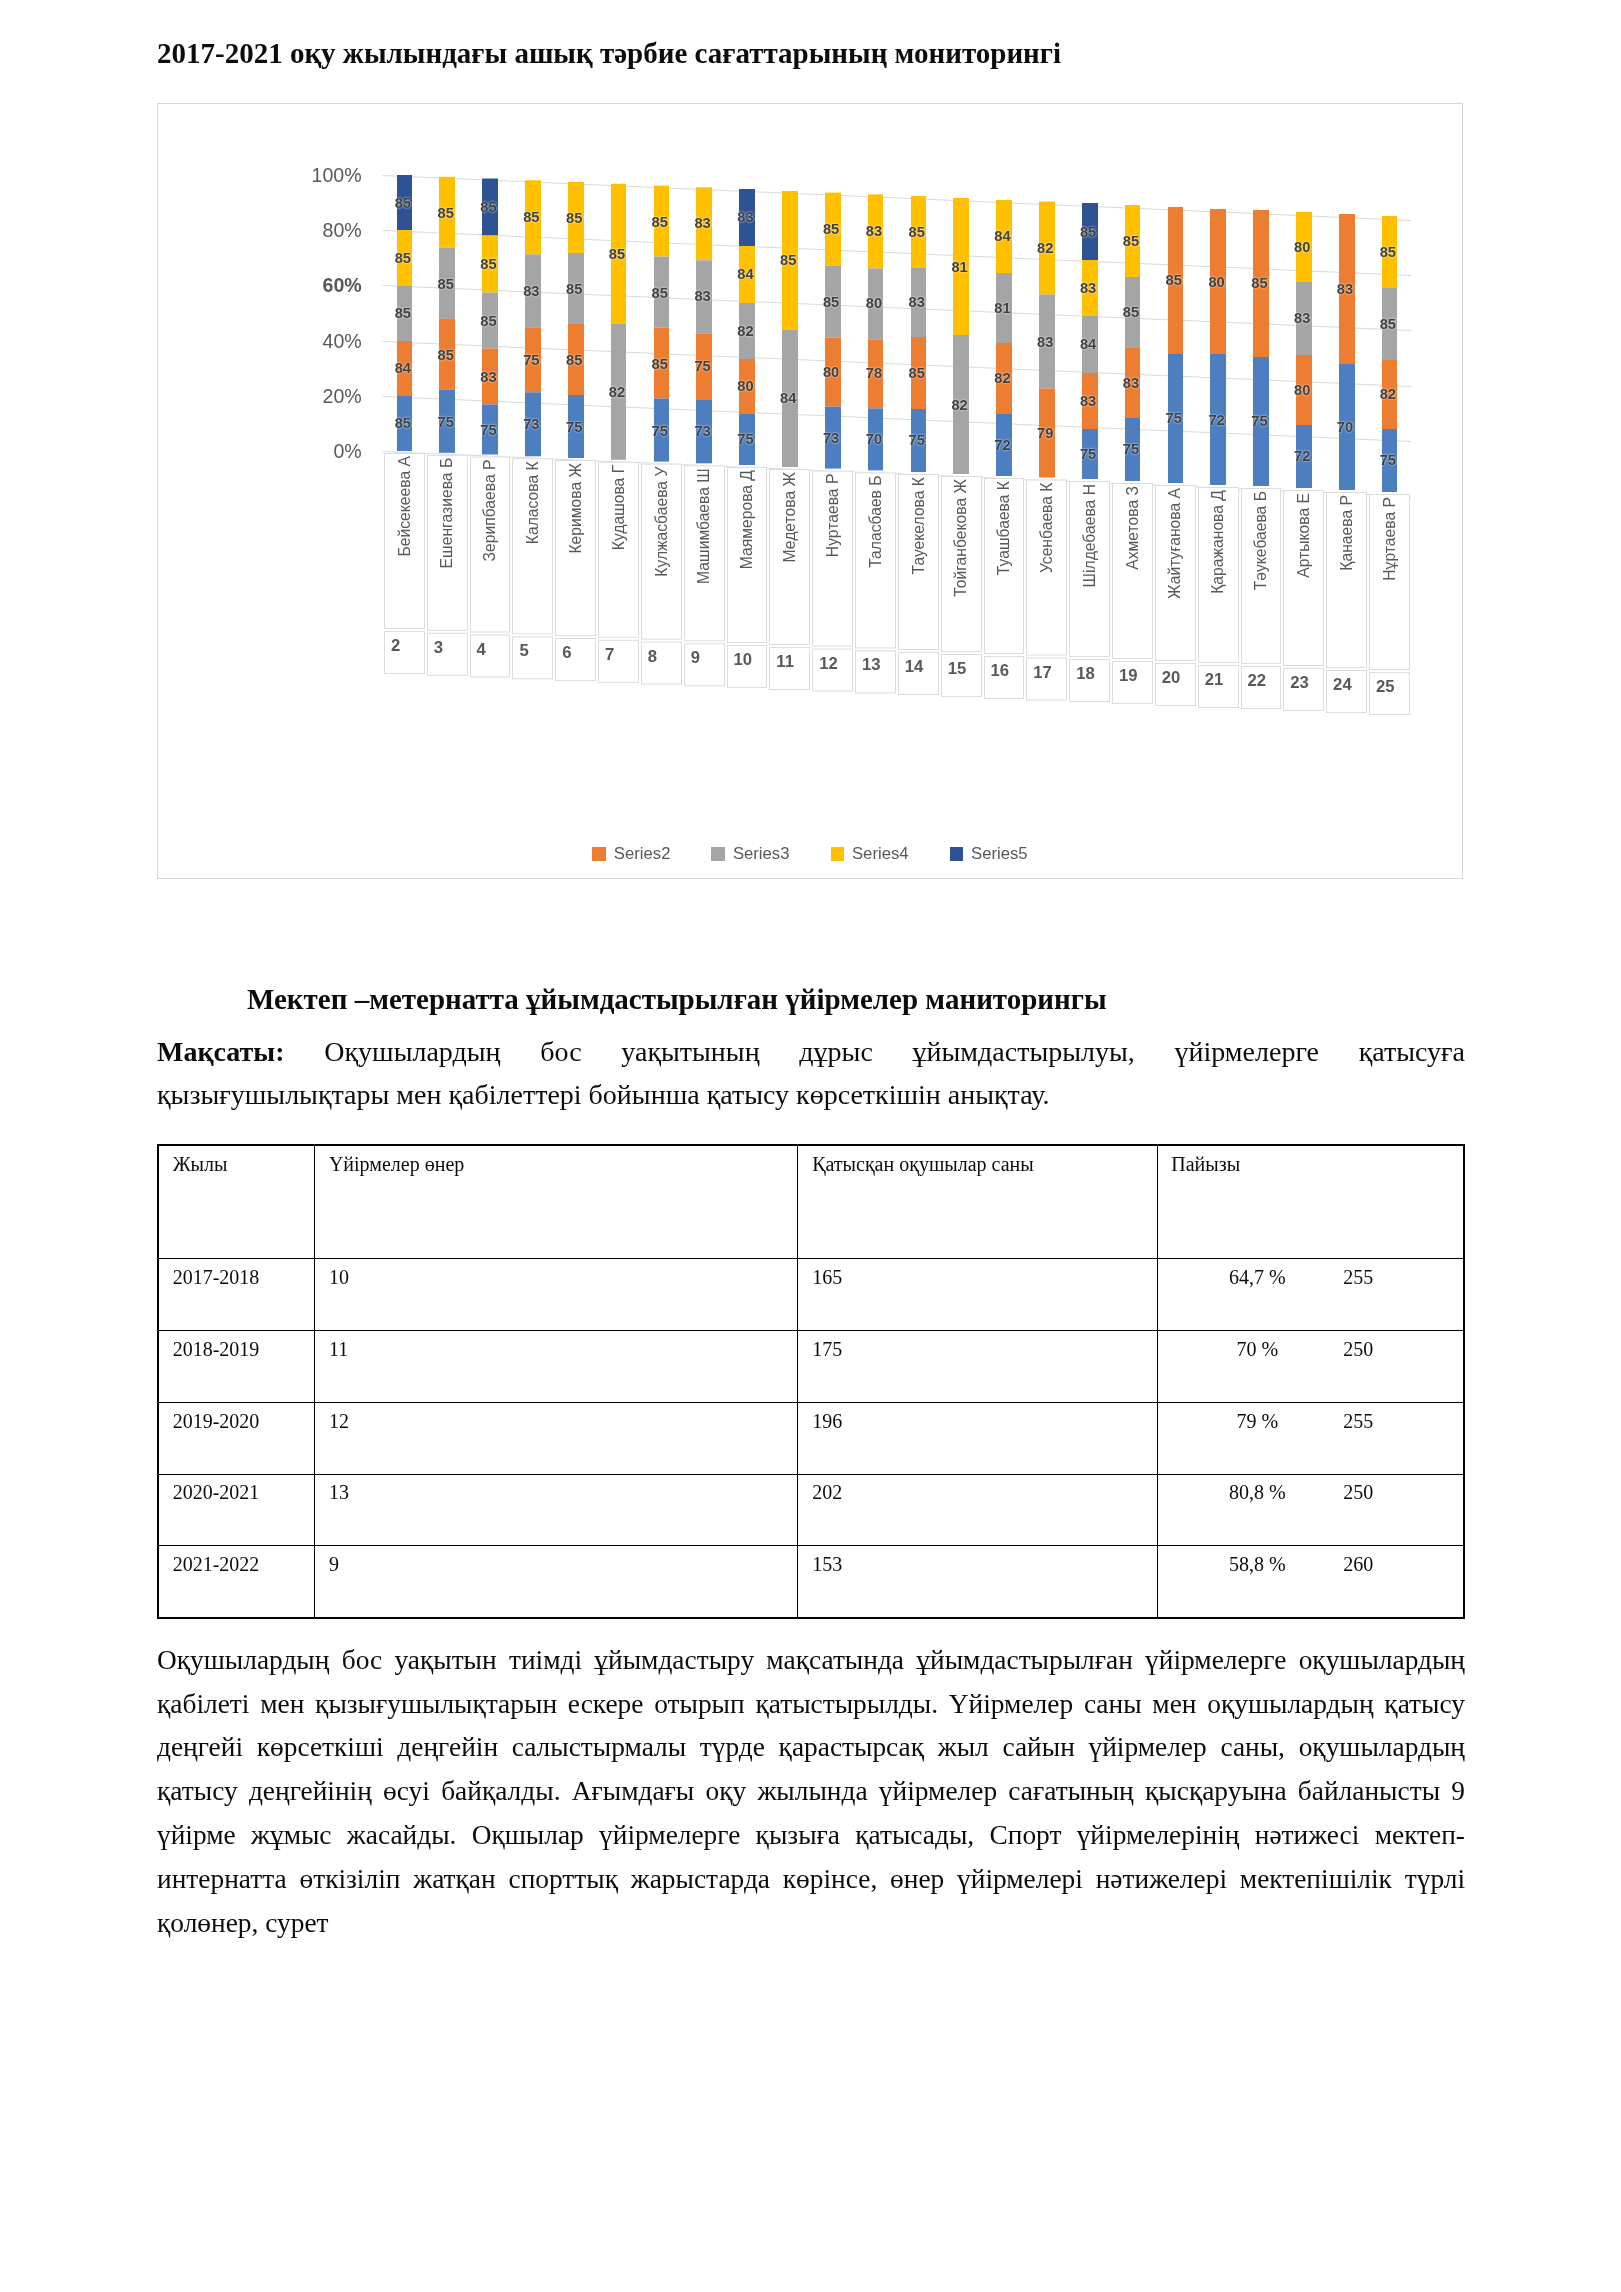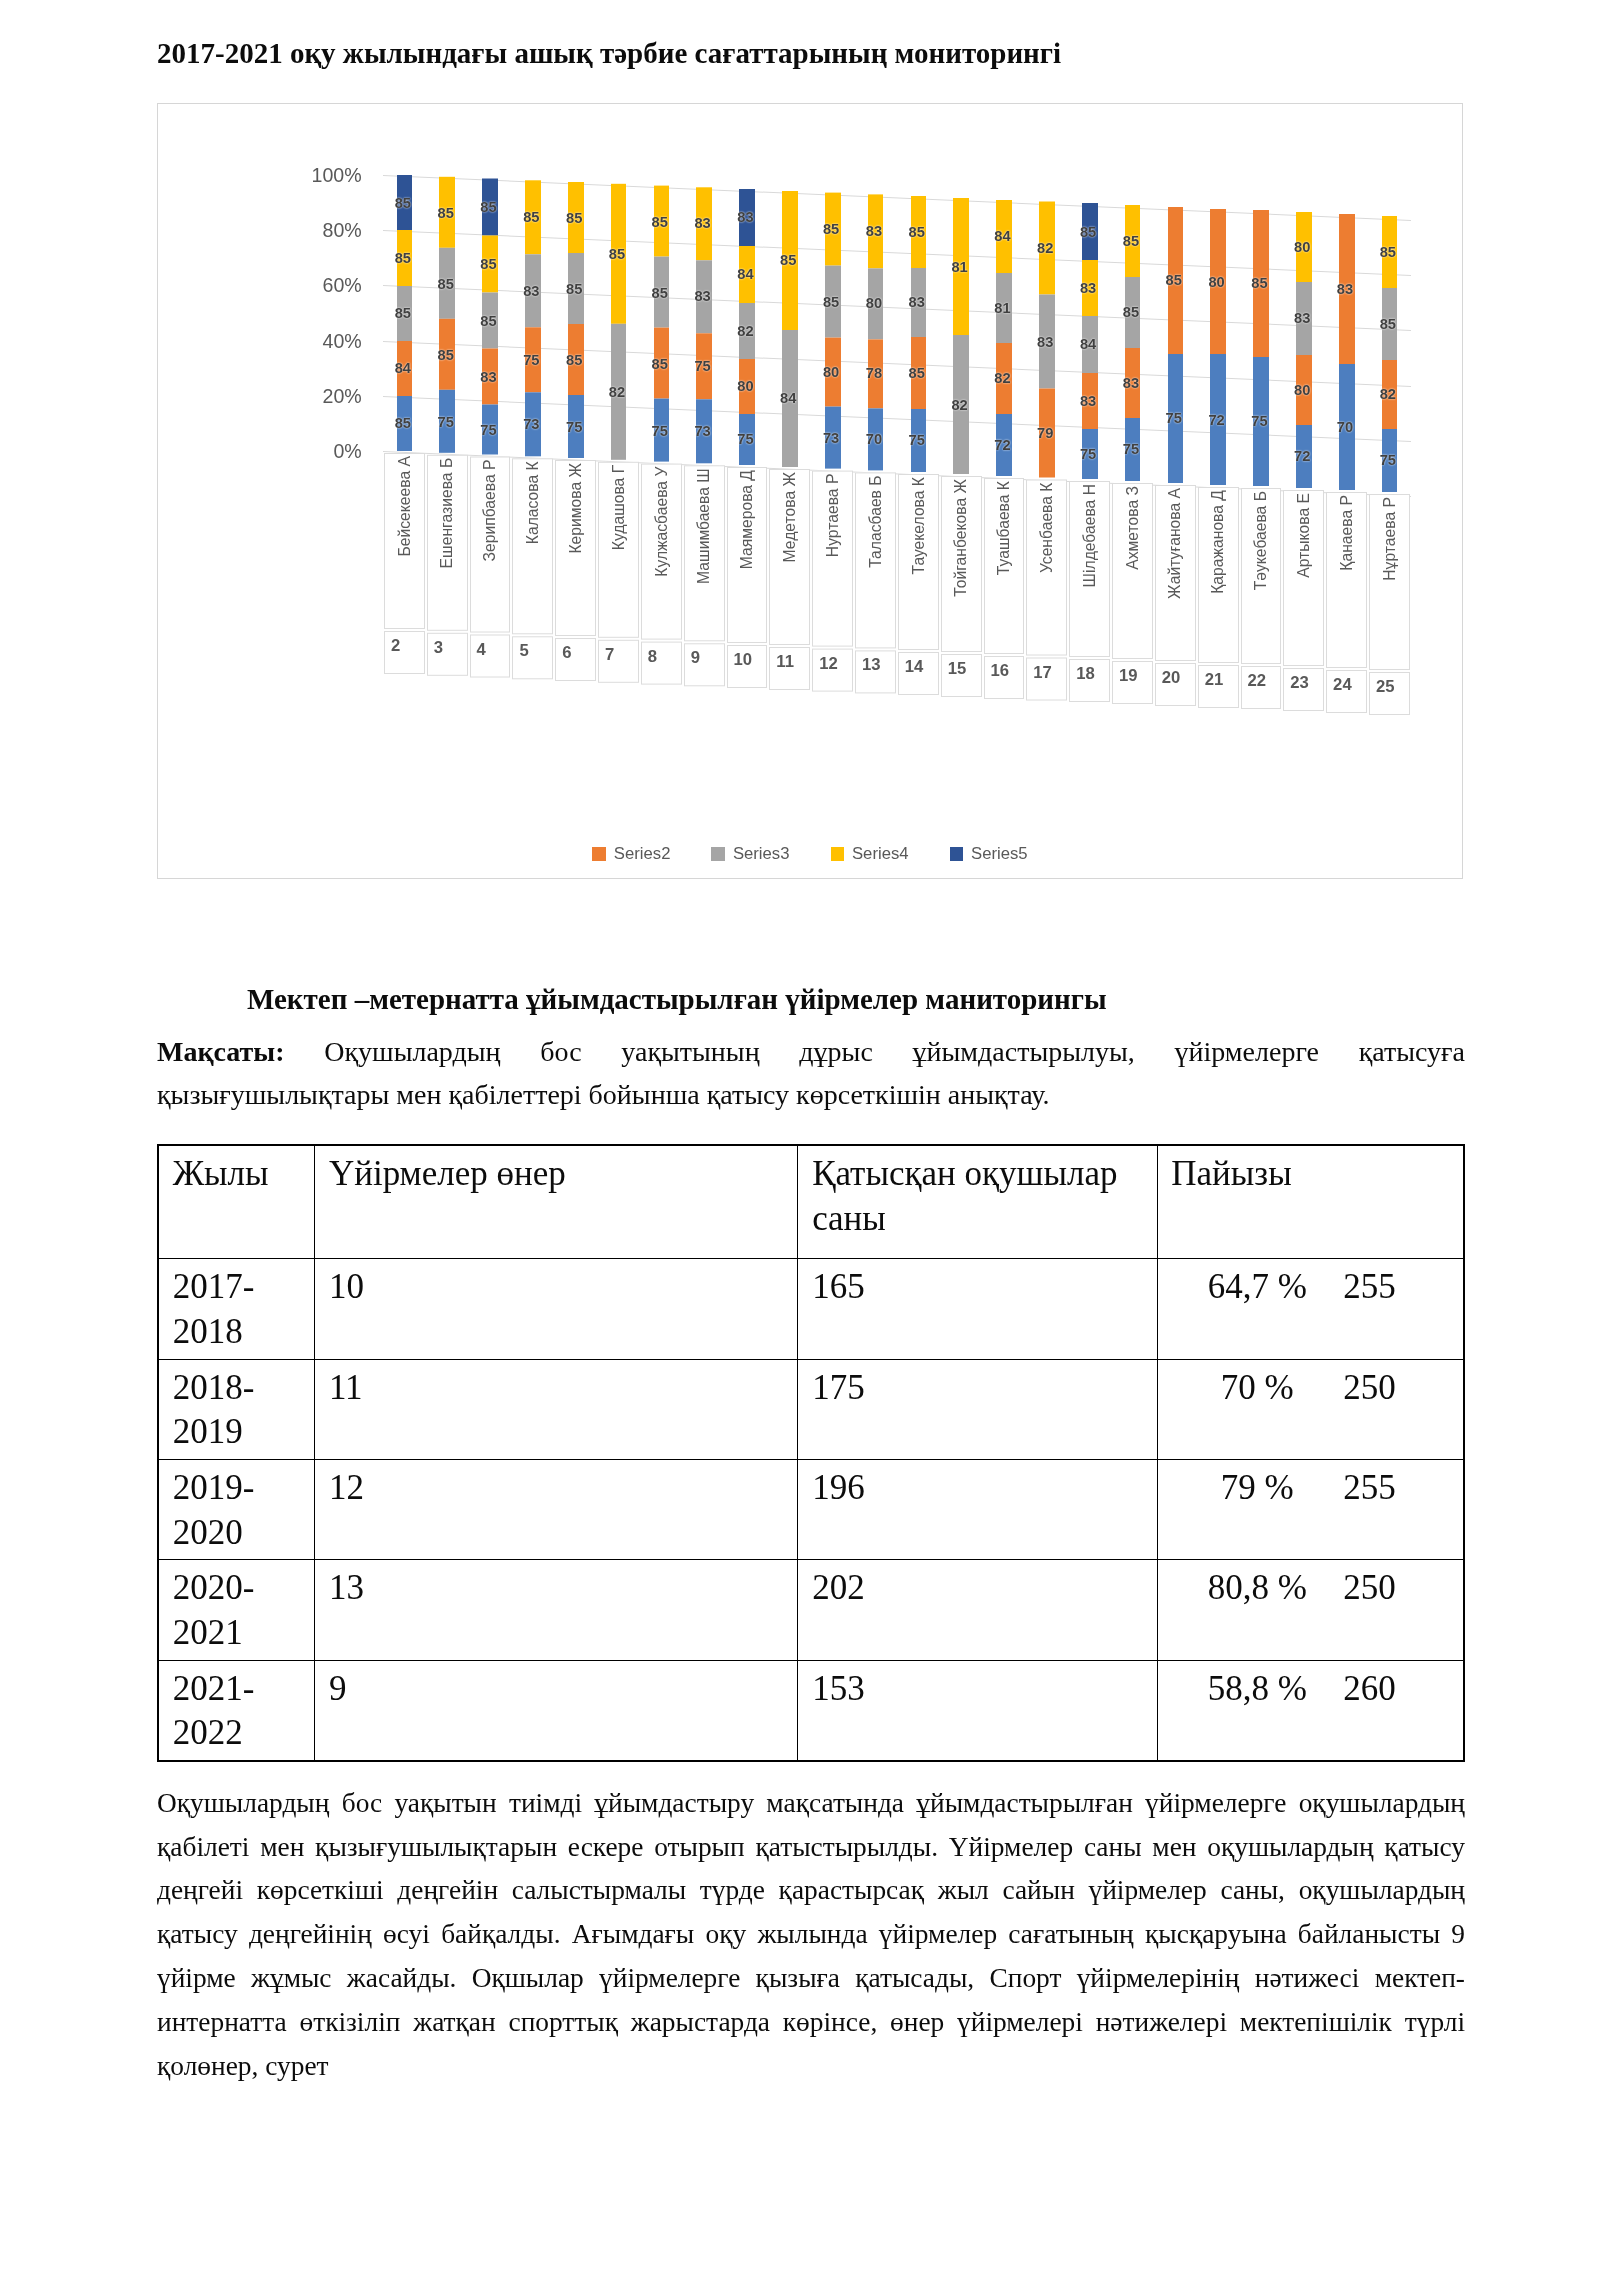--- a/index.html
+++ b/index.html
@@ -51,21 +51,21 @@
     font-size:16.7px;font-weight:bold;color:#595959;padding:3.9px 0 0 5.9px;box-sizing:border-box;}
   .legend{
     position:absolute;left:0;right:0;bottom:13.7px;display:flex;justify-content:center;gap:41px;}
   .legend-item{display:flex;align-items:center;gap:7.8px;}
   .legend-swatch{width:13.7px;height:13.7px;display:inline-block;}
   .legend-label{font-size:16.7px;color:#595959;}
 
   
   table.data{
     margin-top:25.5px;border-collapse:collapse;width:1308px;
-    font-size:35px;line-height:1.28;}
+    font-size:20px;line-height:1.28;}
   table.data td,table.data th{
     border:1px solid #000;vertical-align:top;padding:5.9px 11.8px 3.9px 13.7px;
     font-weight:normal;text-align:left;}
   table.data{border:2px solid #000;}
   table.data tr.hdr td{height:102px;}
   table.data tr.row td{height:61px;}
   td.pct-cell .pct-wrap{display:flex;}
   td.pct-cell .pct{flex:1;text-align:center;}
   td.pct-cell .tot{width:108px;text-align:left;}
   .closing{margin-top:19.6px;}
@@ -540,21 +540,21 @@
           <div class="num-cell" style="transform: translateY(34px);">21</div>
           <div class="num-cell" style="transform: translateY(35px);">22</div>
           <div class="num-cell" style="transform: translateY(37px);">23</div>
           <div class="num-cell" style="transform: translateY(39px);">24</div>
           <div class="num-cell" style="transform: translateY(41px);">25</div>
         </div>
     </div>
     <div class="y-axis" style="position:absolute;left:24.5px;top:71px;width:191px;height:276px;">
         <div class="y-tick" style="top: 0%;">100%</div>
         <div class="y-tick" style="top: 20%;">80%</div>
-        <div class="y-tick" style="top: 40%;">60%</div>
+        <div class="y-tick" style="top: 40%; font-weight: bold;">60%</div>
         <div class="y-tick" style="top: 60%;">40%</div>
         <div class="y-tick" style="top: 80%;">20%</div>
         <div class="y-tick" style="top: 100%;">0%</div>
       </div>
     <div class="legend">
         <div class="legend-item">
           <div class="legend-swatch" style="background: rgb(237, 125, 49);"></div>
           <div class="legend-label">Series2</div>
         </div>
         <div class="legend-item">

